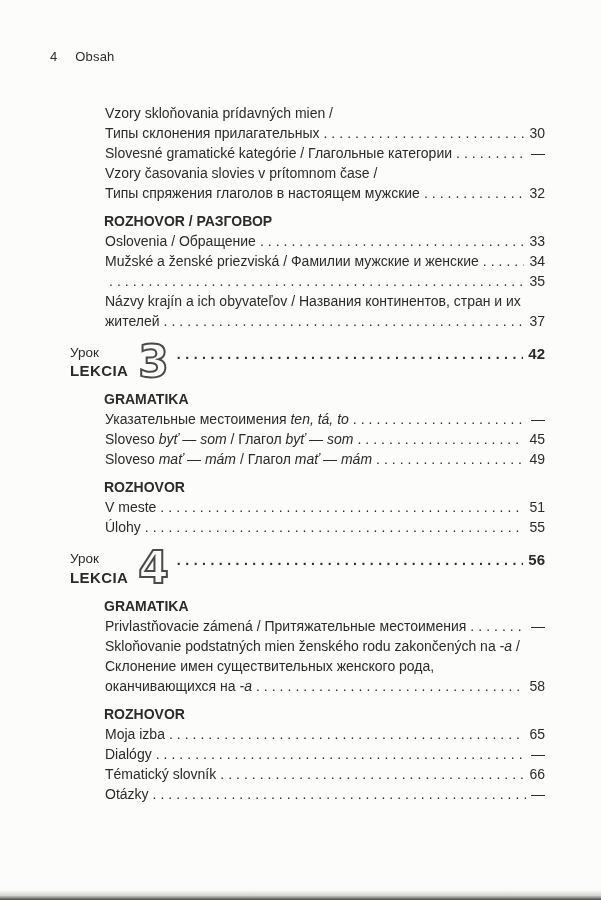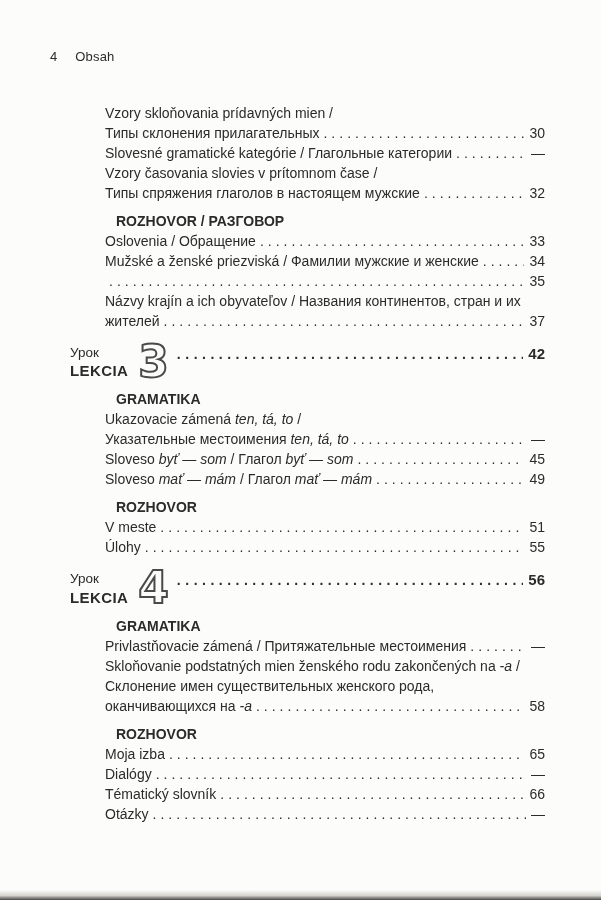--- a/index.html
+++ b/index.html
@@ -37,21 +37,21 @@
   .toc {
     position: absolute;
     top: 103px;
     left: 70px;
     right: 56px;
     font-size: 14px;
     line-height: 20px;
   }
   .toc-heading {
     font-weight: 700;
-    margin-left: 18px;
+    margin-left: 6px;
     margin-top: 8px;
     padding-left: 28px;
   }
   .toc-line {
     display: flex;
     align-items: baseline;
     margin-left: 35px;
   }
   .toc-text { white-space: nowrap; }
   .dots {
@@ -156,23 +156,20 @@
         <span class="lekcia-labels">
           <span class="urok">Урок</span>
           <span class="lekcia">LEKCIA</span>
         </span>
         <span class="lekcia-num">3</span>
         <span class="dots dots-bold"></span>
         <span class="page-num page-num-bold">42</span>
       </div>
       <div class="toc-heading">GRAMATIKA</div>
       <div class="toc-line">
-        <span class="toc-text"><span>Ukazovacie zámená </span><i>ten, tá, to</i><span> /</span></span>
-      </div>
-      <div class="toc-line">
         <span class="toc-text"><span>Указательные местоимения </span><i>ten, tá, to</i></span>
         <span class="dots"></span>
         <span class="page-num">—</span>
       </div>
       <div class="toc-line">
         <span class="toc-text"><span>Sloveso </span><i>byť — som</i><span> / Глагол </span><i>byť — som</i></span>
         <span class="dots"></span>
         <span class="page-num">45</span>
       </div>
       <div class="toc-line">

